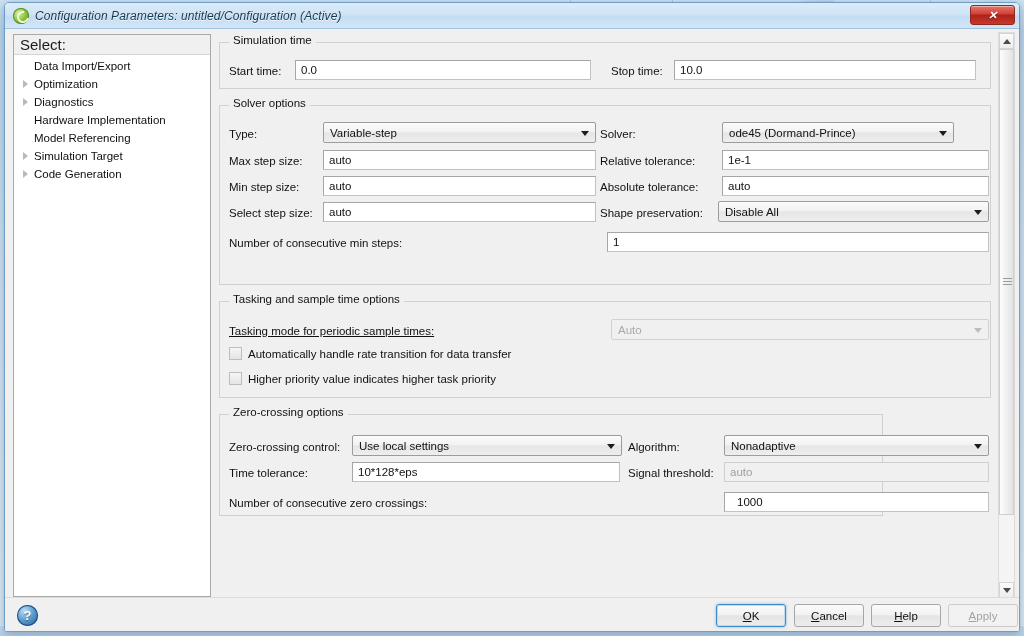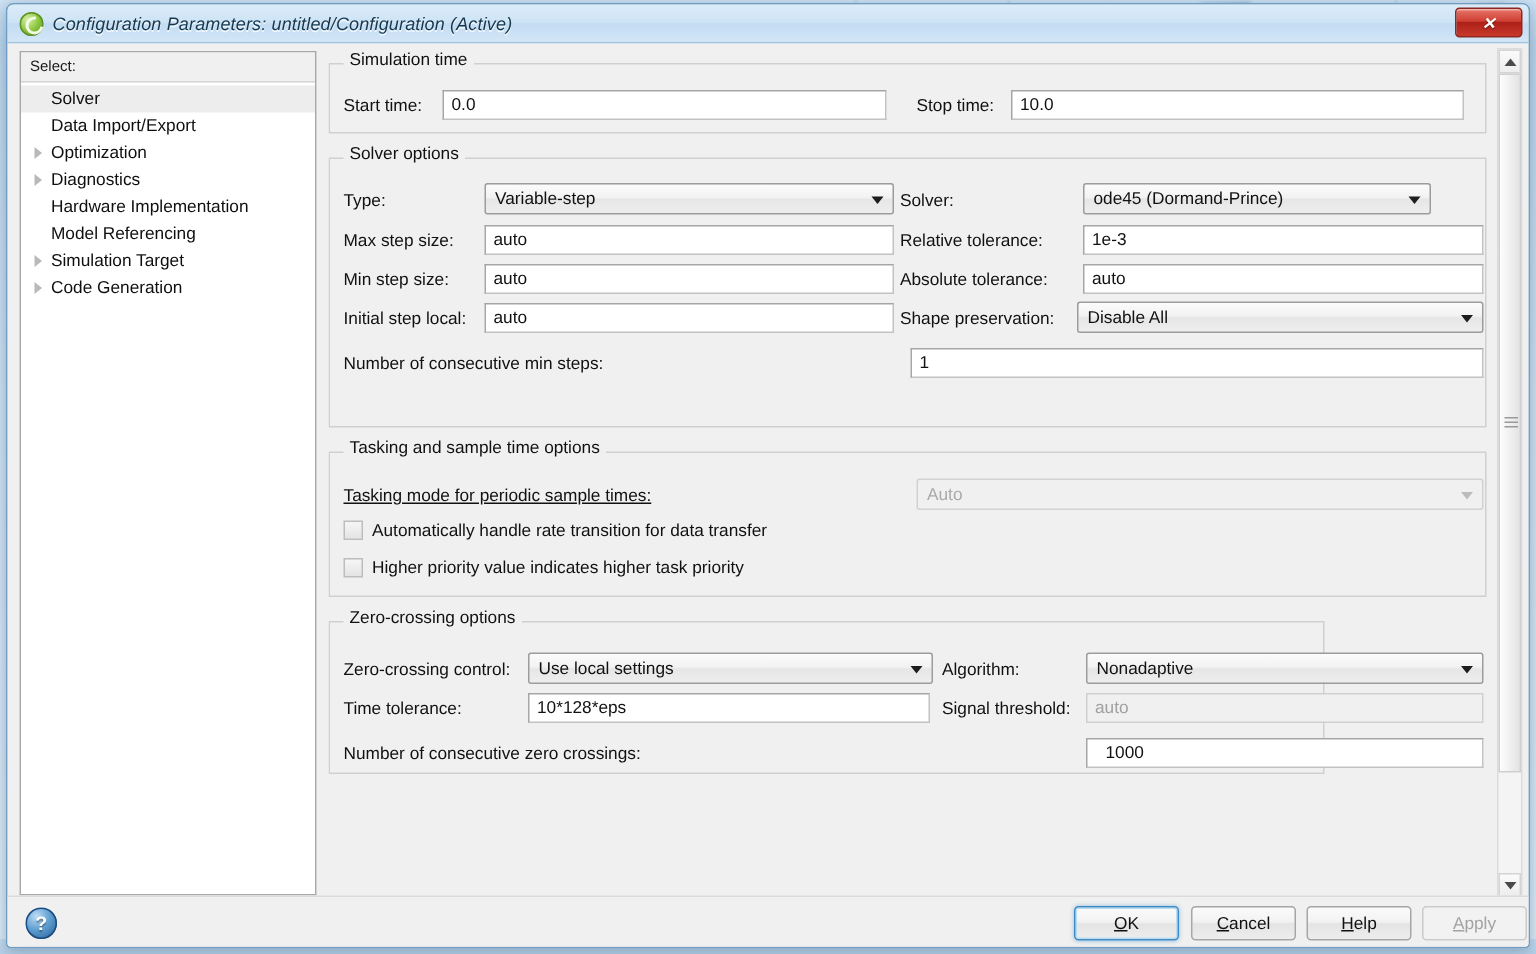--- a/index.html
+++ b/index.html
@@ -85,21 +85,21 @@
   
   .dlg-body { position:relative; height:604px; background:#f0f0f0; }
 
   
   .sidebar {
     position:absolute; left:8px; top:5px; width:198px; height:563px;
     background:#ffffff; border:1px solid #a9a9a9;
   }
   .sidebar-header {
     height:20px; line-height:20px; padding-left:6px;
-    font-size:10px; color:#1a1a1a;
+    font-size:15px; color:#1a1a1a;
     background:#f0f0f0; border-bottom:1px solid #d6d6d6;
   }
   .tree { padding-top:2px; }
   .tree-item {
     height:18px; line-height:18px; display:flex; align-items:center;
     font-size:11.5px; color:#0f0f0f; padding-left:4px; cursor:default;
     white-space:nowrap;
   }
   .tree-item.selected { background:#ededed; }
   .arrow { width:14px; flex:none; display:flex; align-items:center; justify-content:center; }
@@ -256,24 +256,20 @@
     <div class="title-text">Configuration Parameters: untitled/Configuration (Active)</div>
     <div class="close-btn">✕</div>
   </div>
 
   <div class="dlg-body">
 
     <div class="sidebar">
       <div class="sidebar-header">Select:</div>
       <div class="tree">
 
-        <div class="tree-item selected">
-          <span class="arrow"></span>
-          <span class="tree-label">Solver</span>
-        </div>
 
         <div class="tree-item">
           <span class="arrow"></span>
           <span class="tree-label">Data Import/Export</span>
         </div>
 
         <div class="tree-item">
           <span class="arrow has"></span>
           <span class="tree-label">Optimization</span>
         </div>
@@ -331,28 +327,28 @@
           </div>
           <div class="lbl" style="left:381px; top:28px;">Solver:</div>
           <div class="combo" style="left:503px; top:25px; width:232px;">
             <span>ode45 (Dormand-Prince)</span>
             <i class="car"></i>
           </div>
 
           <div class="lbl" style="left:10px; top:55px;">Max step size:</div>
           <div class="field" style="left:104px; top:53px; width:273px;">auto</div>
           <div class="lbl" style="left:381px; top:55px;">Relative tolerance:</div>
-          <div class="field" style="left:503px; top:53px; width:267px;">1e-3</div>
+          <div class="field" style="left:503px; top:53px; width:267px;">1e-1</div>
 
           <div class="lbl" style="left:10px; top:81px;">Min step size:</div>
           <div class="field" style="left:104px; top:79px; width:273px;">auto</div>
           <div class="lbl" style="left:381px; top:81px;">Absolute tolerance:</div>
           <div class="field" style="left:503px; top:79px; width:267px;">auto</div>
 
-          <div class="lbl" style="left:10px; top:107px;">Initial step local:</div>
+          <div class="lbl" style="left:10px; top:107px;">Select step size:</div>
           <div class="field" style="left:104px; top:105px; width:273px;">auto</div>
           <div class="lbl" style="left:381px; top:107px;">Shape preservation:</div>
           <div class="combo" style="left:499px; top:104px; width:271px;">
             <span>Disable All</span>
             <i class="car"></i>
           </div>
 
           <div class="lbl" style="left:10px; top:137px;">Number of consecutive min steps:</div>
           <div class="field" style="left:388px; top:135px; width:382px;">1</div>
 

